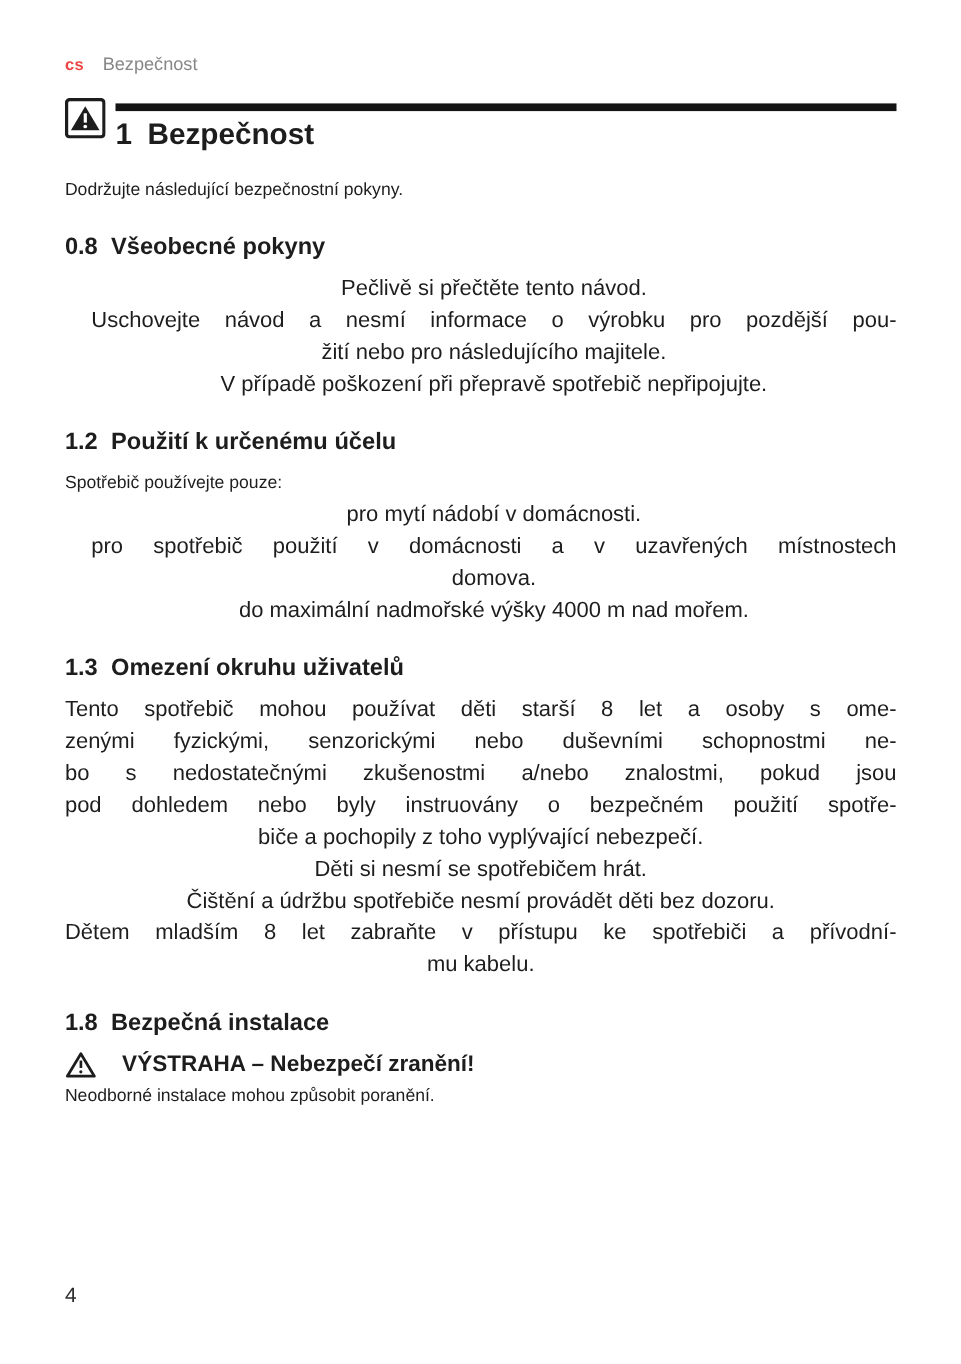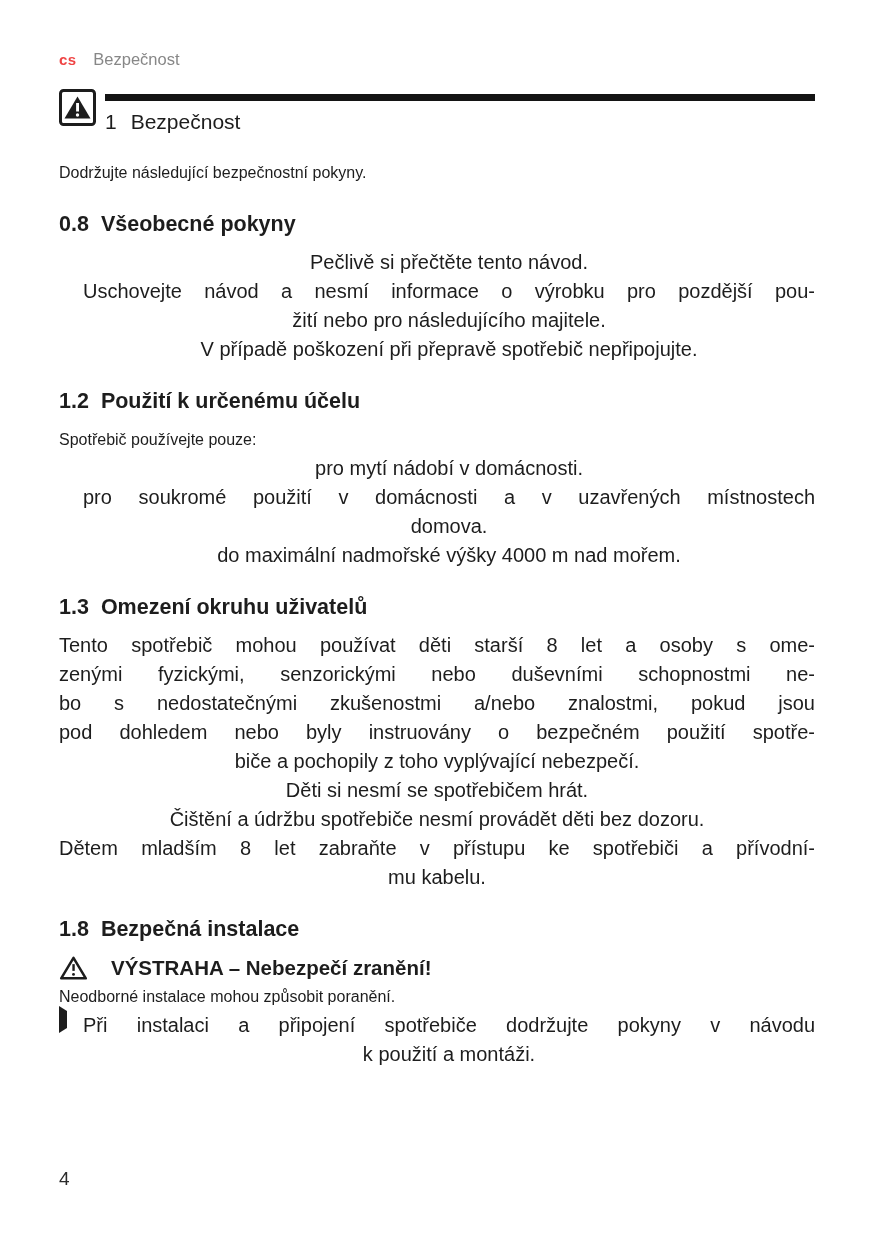--- a/index.html
+++ b/index.html
@@ -21,21 +21,21 @@
   
   .running-header { display: flex; align-items: baseline; gap: 17px; height: 19px; }
   .running-header .lang { font-weight: 700; font-size: 15px; color: #ef4444; letter-spacing: .3px; }
   .running-header .chap { font-size: 16.5px; color: #878787; }
 
   
   .chapter-head { display: flex; margin-top: 20px; }
   .chapter-icon { width: 37px; height: 37px; flex: none; }
   .chapter-right { flex: 1; margin-left: 9px; }
   .chapter-bar { height: 7px; background: #141414; margin-top: 5px; }
-  h1.chapter-title { margin-top: 5px; font-size: 21px; line-height: 32px; font-weight: 400; }
+  h1.chapter-title { margin-top: 5px; font-size: 27px; line-height: 32px; font-weight: 700; }
   h1.chapter-title .num { margin-right: 14px; }
 
   .body-text { font-size: 16px; line-height: 29px; }
   .intro { margin-top: 20px; }
 
   h2.sec-title { font-size: 21.5px; line-height: 26px; font-weight: 700; margin-top: 24px; margin-bottom: 11px; }
   h2.sec-title .num { margin-right: 12px; }
 
   
   .bullet { display: flex; }
@@ -118,21 +118,21 @@
     <p class="body-text">Spotřebič používejte pouze:</p>
     <div class="bullet">
       <span class="mark"><span class="square"></span></span>
       <div class="lines">
           <div class="lline">pro mytí nádobí v domácnosti.</div>
         </div>
     </div>
     <div class="bullet">
       <span class="mark"><span class="square"></span></span>
       <div class="lines">
-          <div class="jline">pro soukromé použití v domácnosti a v uzavřených místnostech</div>
+          <div class="jline">pro spotřebič použití v domácnosti a v uzavřených místnostech</div>
           <div class="lline">domova.</div>
         </div>
     </div>
     <div class="bullet">
       <span class="mark"><span class="square"></span></span>
       <div class="lines">
           <div class="lline">do maximální nadmořské výšky 4000 m nad mořem.</div>
         </div>
     </div>
   </section>
@@ -176,24 +176,17 @@
       <span class="warn-icon">
         <svg viewBox="0 0 30 26" width="29" height="25" aria-hidden="true">
           <path d="M15 3 L27.8 24.3 H2.2 Z" fill="none" stroke="#1d1d1d" stroke-width="2.6" stroke-linejoin="round"></path>
           <rect x="13.8" y="9.5" width="2.5" height="7" fill="#1d1d1d"></rect>
           <circle cx="15" cy="20.2" r="1.5" fill="#1d1d1d"></circle>
         </svg>
       </span>
       <span>VÝSTRAHA – Nebezpečí zranění!</span>
     </div>
     <p class="body-text">Neodborné instalace mohou způsobit poranění.</p>
-    <div class="instruction">
-      <span class="mark"><span class="tri"></span></span>
-      <div class="lines">
-          <div class="jline">Při instalaci a připojení spotřebiče dodržujte pokyny v návodu</div>
-          <div class="lline">k použití a montáži.</div>
-        </div>
-    </div>
   </section>
 
   <div class="page-number">4</div>
 
 </div>
 
 </body></html>

